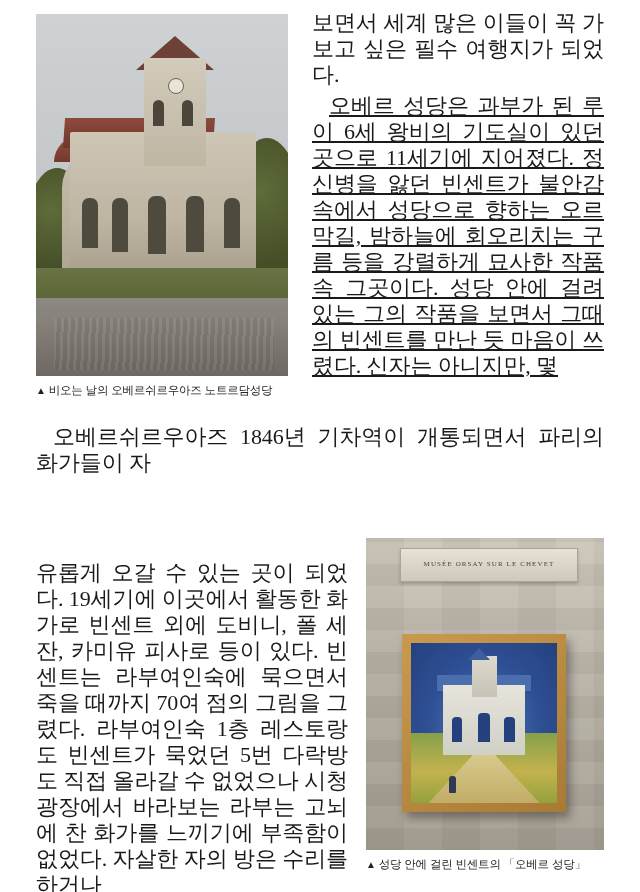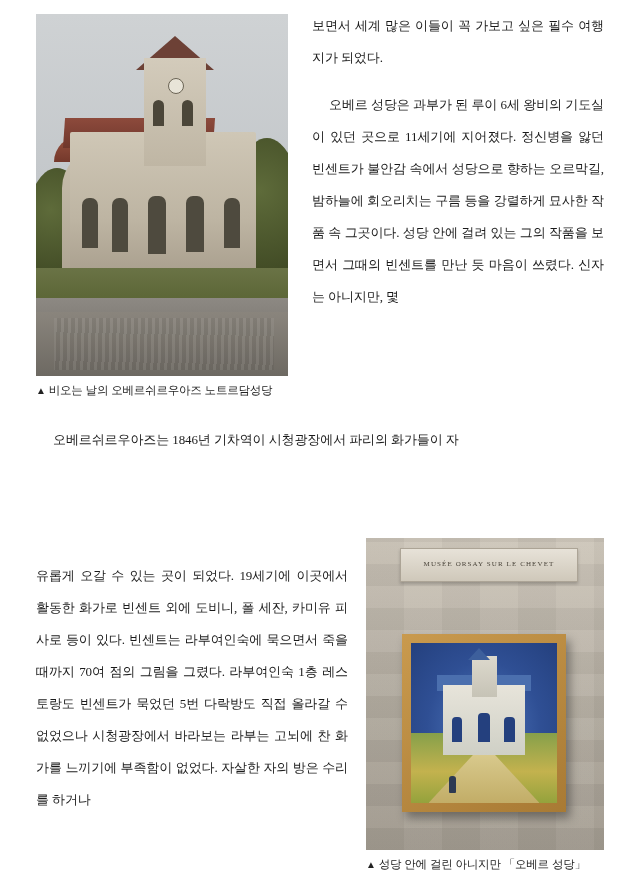--- a/index.html
+++ b/index.html
@@ -271,29 +271,29 @@
   }
   .col-left-bottom {
     position: absolute;
     left: 36px;
     top: 560px;
     width: 312px;
   }
 
   p {
     margin: 0;
-    font-size: 13px;
-    line-height: 32px;
+    font-size: 22px;
+    line-height: 26px;
     text-align: justify;
     text-justify: inter-character;
     word-break: break-all;
     letter-spacing: -0.1px;
   }
   p.indent { text-indent: 17px; }
-  p + p { margin-top: 15px; }
+  p + p { margin-top: 5px; text-decoration: underline; }
 </style>
 </head>
 <body>
 
 <div class="page">
 
   <figure class="fig-top" style="margin:0;">
     <div class="photo">
       <div class="sky"></div>
       <div class="tree" style="left:-10px; width:62px; height:120px;"></div>
@@ -320,21 +320,21 @@
       <span class="tri">▲</span><span>비오는 날의 오베르쉬르우아즈 노트르담성당</span>
     </figcaption>
   </figure>
 
   <div class="col-right-top">
     <p>보면서 세계 많은 이들이 꼭 가보고 싶은 필수 여행지가 되었다.</p>
     <p class="indent">오베르 성당은 과부가 된 루이 6세 왕비의 기도실이 있던 곳으로 11세기에 지어졌다. 정신병을 앓던 빈센트가 불안감 속에서 성당으로 향하는 오르막길, 밤하늘에 회오리치는 구름 등을 강렬하게 묘사한 작품 속 그곳이다. 성당 안에 걸려 있는 그의 작품을 보면서 그때의 빈센트를 만난 듯 마음이 쓰렸다. 신자는 아니지만, 몇</p>
   </div>
 
   <div class="full-1">
-    <p class="indent">오베르쉬르우아즈는 1846년 기차역이 시청광장에서 파리의 화가들이 자</p>
+    <p class="indent">오베르쉬르우아즈 1846년 기차역이 개통되면서 파리의 화가들이 자</p>
   </div>
 
   <div class="col-left-bottom">
     <p>유롭게 오갈 수 있는 곳이 되었다. 19세기에 이곳에서 활동한 화가로 빈센트 외에 도비니, 폴 세잔, 카미유 피사로 등이 있다. 빈센트는 라부여인숙에 묵으면서 죽을 때까지 70여 점의 그림을 그렸다. 라부여인숙 1층 레스토랑도 빈센트가 묵었던 5번 다락방도 직접 올라갈 수 없었으나 시청광장에서 바라보는 라부는 고뇌에 찬 화가를 느끼기에 부족함이 없었다. 자살한 자의 방은 수리를 하거나</p>
   </div>
 
   <figure class="fig-right" style="margin:0;">
     <div class="photo">
       <div class="wall"></div>
       <div class="plaque">
@@ -350,17 +350,17 @@
           <div class="c-tower"></div>
           <div class="c-tower-roof"></div>
           <div class="c-win" style="left:28%; top:46%; width:7%; height:16%;"></div>
           <div class="c-win" style="left:46%; top:44%; width:8%; height:18%;"></div>
           <div class="c-win" style="left:64%; top:46%; width:7%; height:16%;"></div>
           <div class="c-figure"></div>
         </div>
       </div>
     </div>
     <figcaption class="fig-caption">
-      <span class="tri">▲</span><span>성당 안에 걸린 아니지만 「오베르 성당」</span>
+      <span class="tri">▲</span><span>성당 안에 걸린 빈센트의 「오베르 성당」</span>
     </figcaption>
   </figure>
 
 </div>
 
 </body></html>

